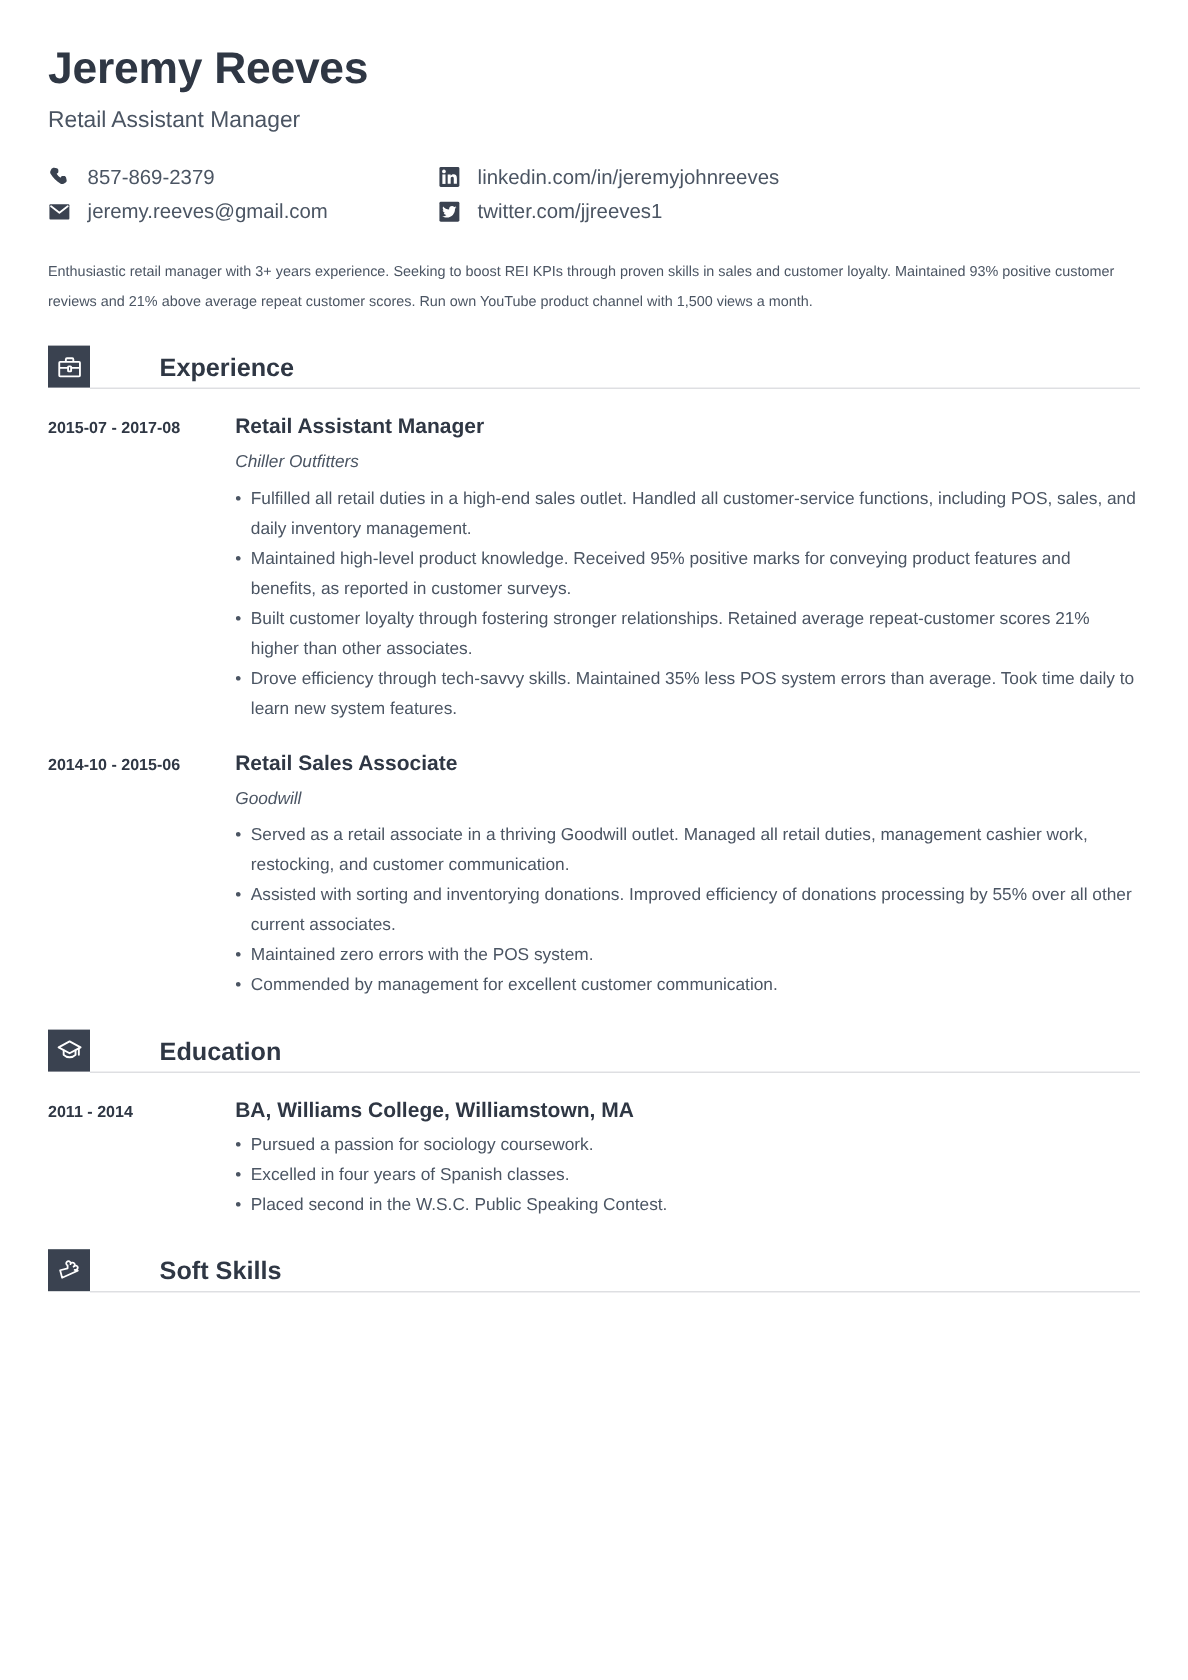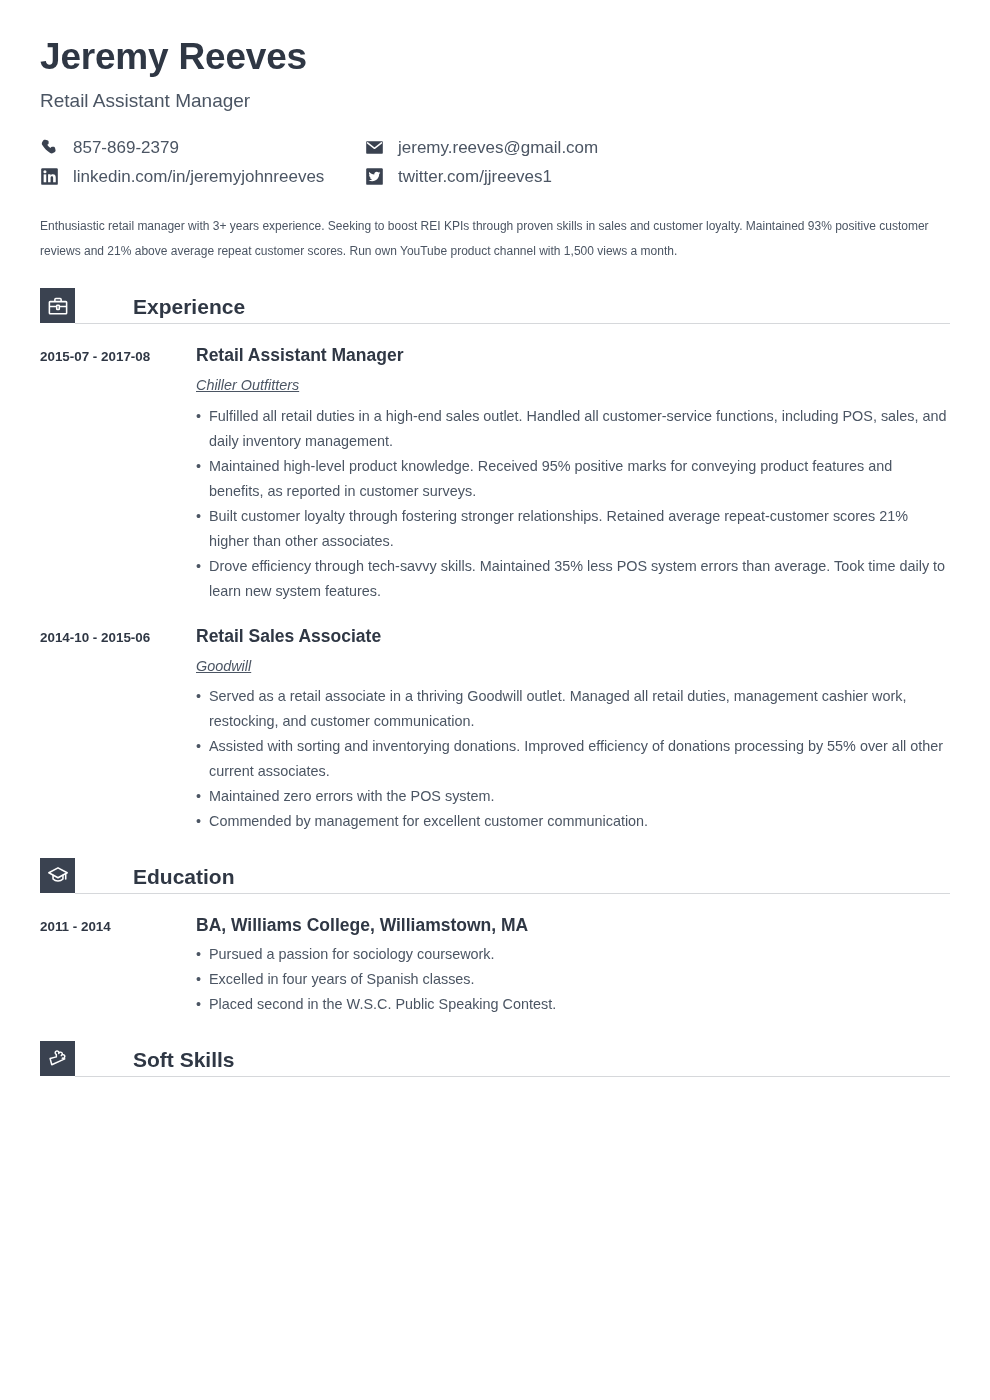--- a/index.html
+++ b/index.html
@@ -133,21 +133,20 @@
     color: #2f3744;
     line-height: 1.2;
     margin: 0;
   }
   .entry-org {
     font-size: 14.4px;
     font-style: italic;
     color: #4b5563;
     margin-top: 11px;
     line-height: 1.2;
-    text-decoration: underline;
   }
   ul.bullets {
     list-style: none;
     margin: 9px 0 0 0;
     padding: 0;
   }
   ul.bullets li {
     position: relative;
     padding-left: 13px;
     font-size: 14.4px;
@@ -208,43 +207,43 @@
 
   <div class="contacts">
 
     <div class="contact">
       <span class="ic">
         <svg width="19" height="19" viewBox="0 0 24 24" fill="#3a4250">
           <path d="M6.6 2.2 C5.4 2 4.2 2.6 3.6 3.7 L2.7 5.3 C2.1 6.4 2.2 7.8 2.9 8.9 C5.3 12.8 8.8 16.4 12.9 18.9 C14 19.6 15.4 19.6 16.5 19 L18.2 18.1 C19.3 17.5 19.9 16.3 19.6 15.1 L19 12.6 C18.8 11.6 17.9 10.9 16.9 10.9 L15.2 10.9 C14.5 10.9 13.9 11.3 13.6 11.9 L13.2 12.7 C11.5 11.6 10.1 10.2 9.1 8.5 L9.9 8.1 C10.5 7.8 10.9 7.2 10.9 6.5 L10.9 4.8 C10.9 3.8 10.2 2.9 9.2 2.7 Z"></path>
         </svg>
       </span>
       <span>857-869-2379</span>
-    </div>
-
-    <div class="contact">
-      <span class="ic">
-        <svg width="19" height="19" viewBox="0 0 24 24">
-          <rect x="1.5" y="4" width="21" height="16" rx="1" fill="#3a4250"></rect>
-          <path d="M3.2 6.2 L12 13 L20.8 6.2" fill="none" stroke="#ffffff" stroke-width="1.9" stroke-linecap="round" stroke-linejoin="round"></path>
-          <rect x="3.3" y="6.4" width="17.4" height="11.3" fill="none" stroke="#ffffff" stroke-width="0"></rect>
-        </svg>
-      </span>
-      <span>jeremy.reeves@gmail.com</span>
     </div>
 
     <div class="contact">
       <span class="ic">
         <svg width="19" height="19" viewBox="0 0 24 24">
           <rect x="1.5" y="1.5" width="21" height="21" rx="1.5" fill="#3a4250"></rect>
           <rect x="4.6" y="9.3" width="3.3" height="10" fill="#ffffff"></rect>
           <circle cx="6.25" cy="6.1" r="1.95" fill="#ffffff"></circle>
           <path d="M10.2 9.3 h3.15 v1.4 c0.55-0.95 1.6-1.65 3.05-1.65 2.35 0 3.5 1.5 3.5 4.2 v5.9 h-3.3 v-5.3 c0-1.35-0.5-2.05-1.6-2.05-1.1 0-1.65 0.75-1.65 2.05 v5.3 h-3.15 z" fill="#ffffff"></path>
         </svg>
       </span>
       <span>linkedin.com/in/jeremyjohnreeves</span>
+    </div>
+
+    <div class="contact">
+      <span class="ic">
+        <svg width="19" height="19" viewBox="0 0 24 24">
+          <rect x="1.5" y="4" width="21" height="16" rx="1" fill="#3a4250"></rect>
+          <path d="M3.2 6.2 L12 13 L20.8 6.2" fill="none" stroke="#ffffff" stroke-width="1.9" stroke-linecap="round" stroke-linejoin="round"></path>
+          <rect x="3.3" y="6.4" width="17.4" height="11.3" fill="none" stroke="#ffffff" stroke-width="0"></rect>
+        </svg>
+      </span>
+      <span>jeremy.reeves@gmail.com</span>
     </div>
 
     <div class="contact">
       <span class="ic">
         <svg width="19" height="19" viewBox="0 0 24 24">
           <rect x="1.5" y="1.5" width="21" height="21" rx="1.5" fill="#3a4250"></rect>
           <path d="M19.4 7.3 c-0.55 0.25-1.15 0.42-1.78 0.5 0.64-0.38 1.13-0.99 1.36-1.72 -0.6 0.36-1.26 0.61-1.96 0.75 -0.56-0.6-1.36-0.98-2.25-0.98 -1.7 0-3.08 1.38-3.08 3.08 0 0.24 0.03 0.48 0.08 0.7 -2.56-0.13-4.83-1.36-6.35-3.22 -0.27 0.46-0.42 0.99-0.42 1.55 0 1.07 0.54 2.01 1.37 2.56 -0.5-0.02-0.98-0.16-1.39-0.39 v0.04 c0 1.49 1.06 2.74 2.47 3.02 -0.26 0.07-0.53 0.11-0.81 0.11 -0.2 0-0.39-0.02-0.58-0.06 0.39 1.22 1.53 2.11 2.88 2.14 -1.05 0.83-2.38 1.32-3.83 1.32 -0.25 0-0.49-0.01-0.73-0.04 1.37 0.88 2.99 1.39 4.73 1.39 5.68 0 8.78-4.7 8.78-8.78 l-0.01-0.4 c0.6-0.43 1.12-0.98 1.54-1.6 z" fill="#ffffff"></path>
         </svg>
       </span>
       <span>twitter.com/jjreeves1</span>

